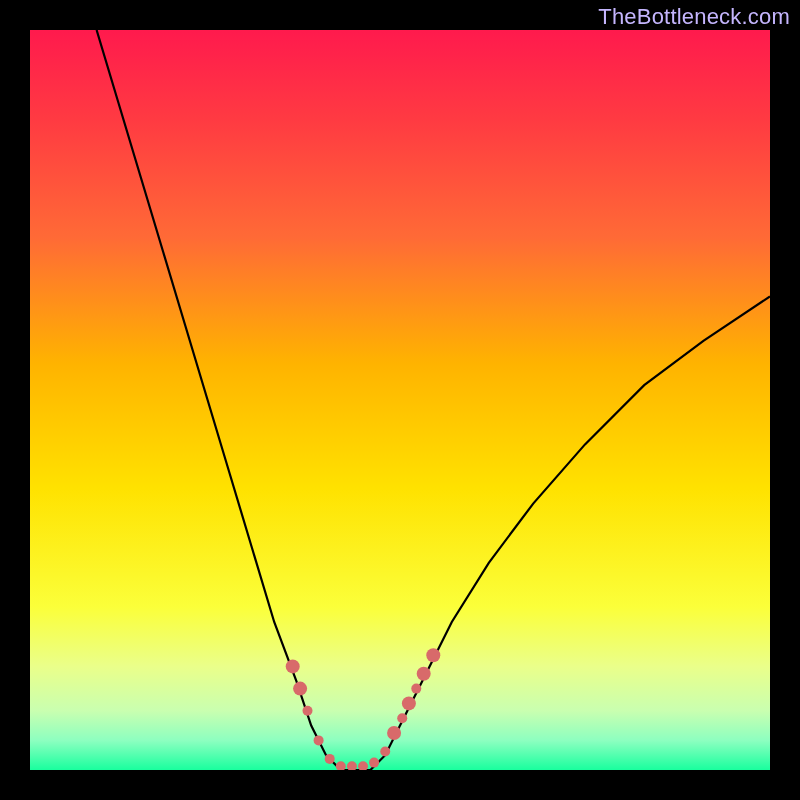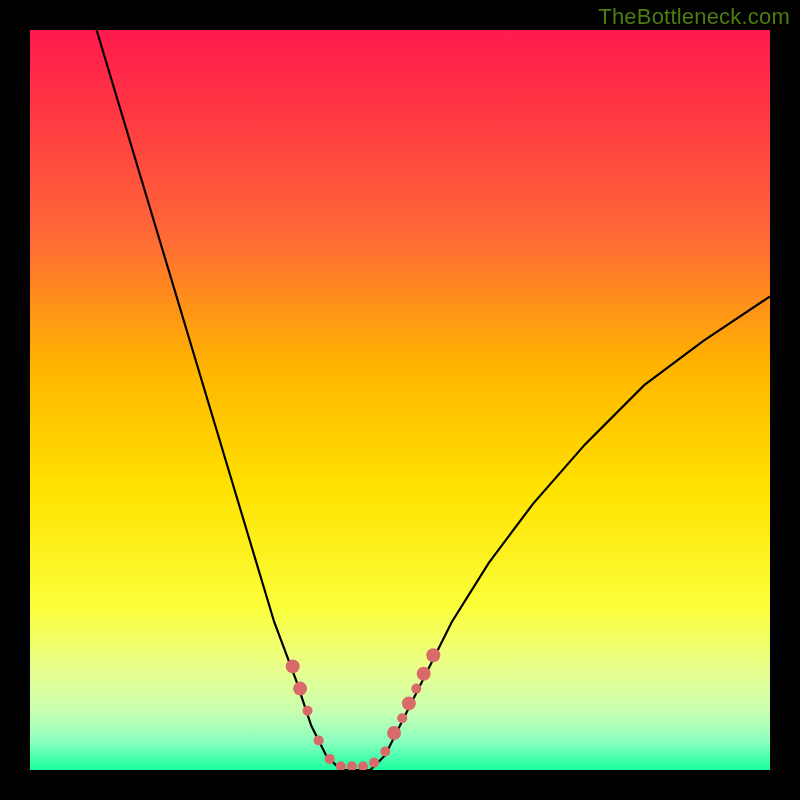--- a/index.html
+++ b/index.html
@@ -22,21 +22,21 @@
     left: 30px;
     top: 30px;
     width: 740px;
     height: 740px;
     overflow: hidden;
   }
   .watermark {
     position: absolute;
     top: 4px;
     right: 10px;
-    color: #4d7c0f;
+    color: #c4b5fd;
     font-size: 22px;
     font-weight: 500;
     letter-spacing: 0.2px;
     z-index: 5;
     user-select: none;
   }
 </style>
 </head>
 <body>
 

